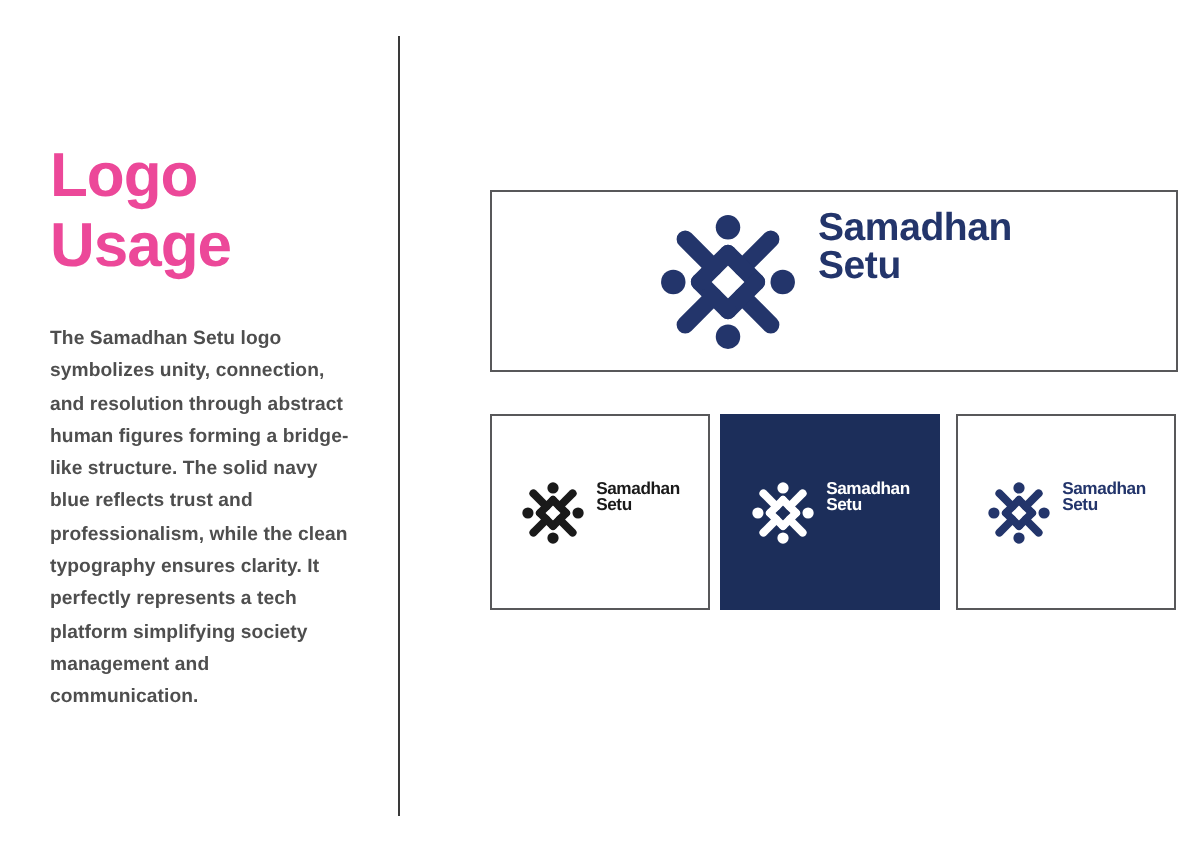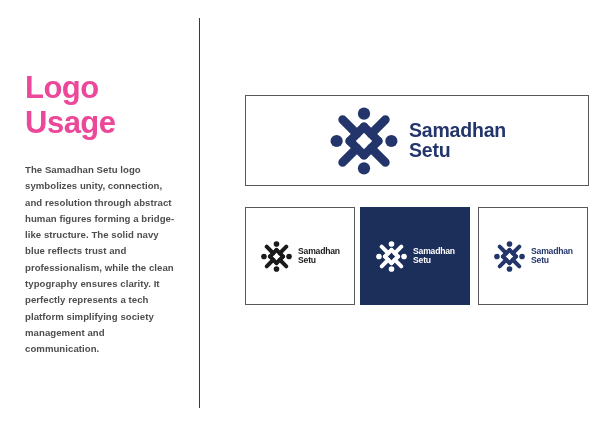--- a/index.html
+++ b/index.html
@@ -92,21 +92,20 @@
   .variant-card-inner {
     width: 100%;
     display: flex;
     align-items: center;
     justify-content: center;
   }
 
   
   .logo-lockup {
     display: flex;
-    align-items: center;
   }
   .logo-mark { flex: 0 0 auto; display: block; }
   .logo-wordmark {
     font-weight: 700;
     line-height: 1.02;
     letter-spacing: -0.2px;
     white-space: pre-line;
   }
 
   

